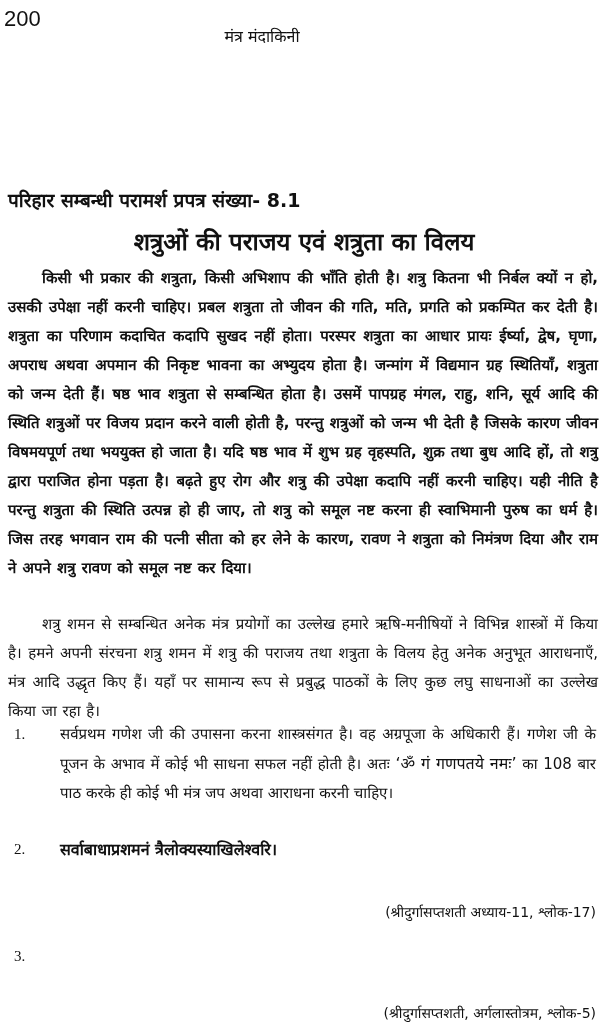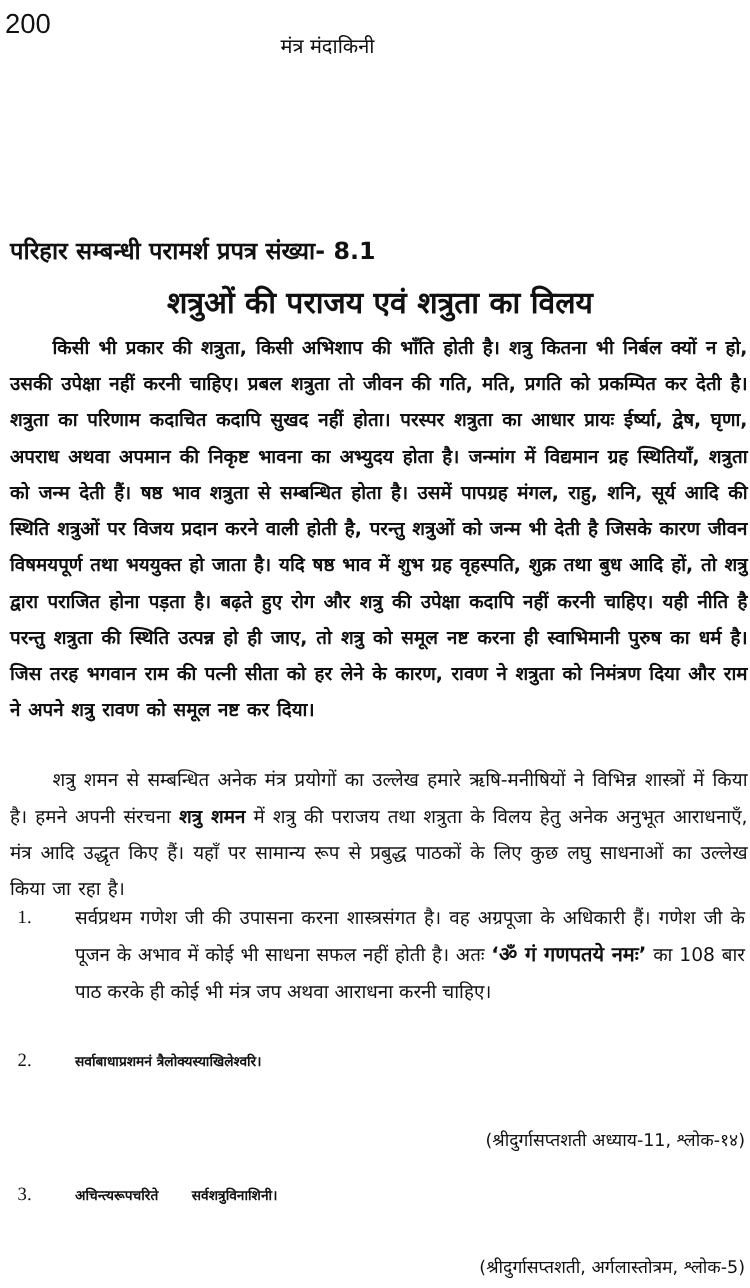--- a/index.html
+++ b/index.html
@@ -100,33 +100,33 @@
     .list-body {
       position: absolute;
       left: 60px;
       width: 536px;
       top: 0;
     }
     .item1 { top: 720px; }
     .item2 { top: 835px; }
     .item3 { top: 942px; }
     .verse-line {
-      font-size: 11px;
+      font-size: 16px;
       font-weight: bold;
       line-height: 29px;
       white-space: pre;
     }
     .citation {
       position: absolute;
       right: 4px;
       font-size: 14px;
     }
     .cit2 { top: 902px; }
     .cit3 { top: 1003px; }
-    .bold { font-weight: bold; }
+    .bold { font-weight: normal; }
   </style>
 </head>
 <body>
 
 <div class="page">
 
   <div class="running-header">
     <span class="page-number">200</span>
     <span class="book-title">मंत्र मंदाकिनी</span>
   </div>
@@ -144,23 +144,22 @@
     <span class="list-num">1.</span>
     <p class="body-text list-body"><span>सर्वप्रथम गणेश जी की उपासना करना शास्त्रसंगत है। वह अग्रपूजा के अधिकारी हैं। गणेश जी के पूजन के अभाव में कोई भी साधना सफल नहीं होती है। अतः </span><span class="bold" style="font-size:16px;">‘ॐ गं गणपतये नमः’</span><span> का 108 बार पाठ करके ही कोई भी मंत्र जप अथवा आराधना करनी चाहिए।</span></p>
   </div>
 
   <div class="list-item item2">
     <span class="list-num">2.</span>
     <div class="list-body">
       <div class="verse-line">सर्वाबाधाप्रशमनं त्रैलोक्यस्याखिलेश्वरि।</div>
     </div>
   </div>
-  <div class="citation cit2">(श्रीदुर्गासप्तशती अध्याय-11, श्लोक-१४)</div>
+  <div class="citation cit2">(श्रीदुर्गासप्तशती अध्याय-11, श्लोक-17)</div>
 
   <div class="list-item item3">
     <span class="list-num">3.</span>
     <div class="list-body">
-      <div class="verse-line">अचिन्त्यरूपचरिते       सर्वशत्रुविनाशिनी।</div>
     </div>
   </div>
   <div class="citation cit3">(श्रीदुर्गासप्तशती, अर्गलास्तोत्रम, श्लोक-5)</div>
 
 </div>
 
 </body></html>

